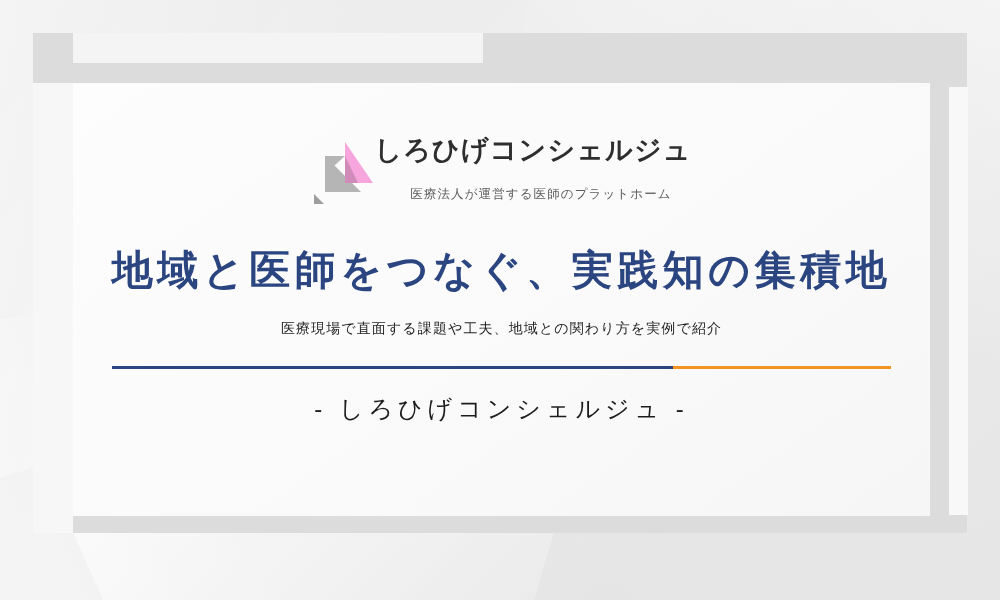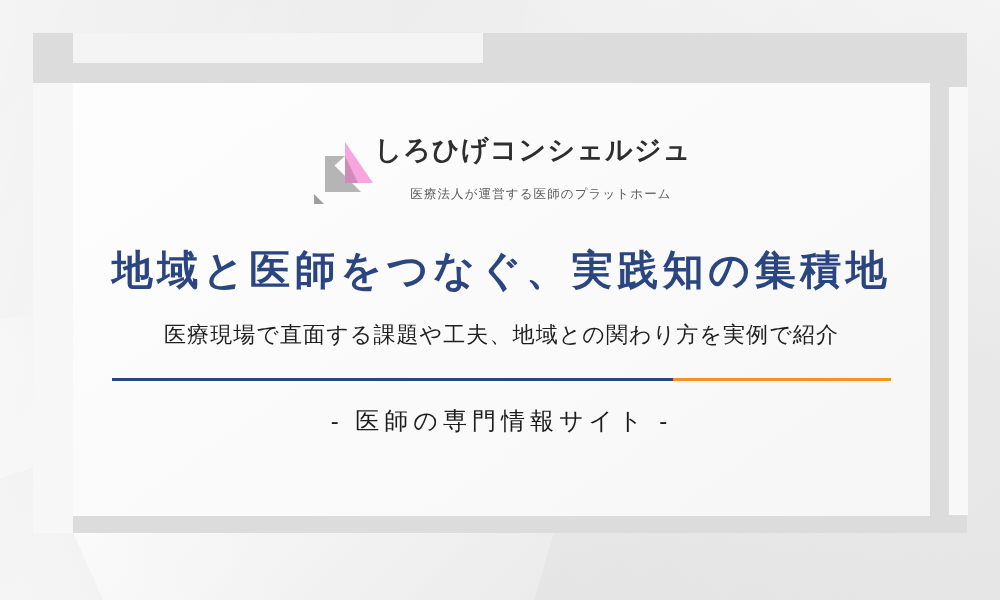--- a/index.html
+++ b/index.html
@@ -146,21 +146,21 @@
     font-weight: 700;
     color: #2b4580;
     letter-spacing: 4.5px;
     white-space: nowrap;
     line-height: 1.2;
   }
 
   
   .subtitle {
     margin-top: 25px;
-    font-size: 22px;
+    font-size: 14px;
     font-weight: 400;
     color: #1f1f1f;
     letter-spacing: 1.1px;
     white-space: nowrap;
   }
 
   
   .divider {
     margin-top: 28px;
     width: 780px;
@@ -223,17 +223,17 @@
 
       <div class="headline">地域と医師をつなぐ、実践知の集積地</div>
 
       <div class="subtitle">医療現場で直面する課題や工夫、地域との関わり方を実例で紹介</div>
 
       <div class="divider">
         <div class="divider-left"></div>
         <div class="divider-right"></div>
       </div>
 
-      <div class="tagline">- 医師の専門情報サイト -</div>
+      <div class="tagline">- しろひげコンシェルジュ -</div>
 
     </div>
   </div>
 </div>
 
 </body></html>

